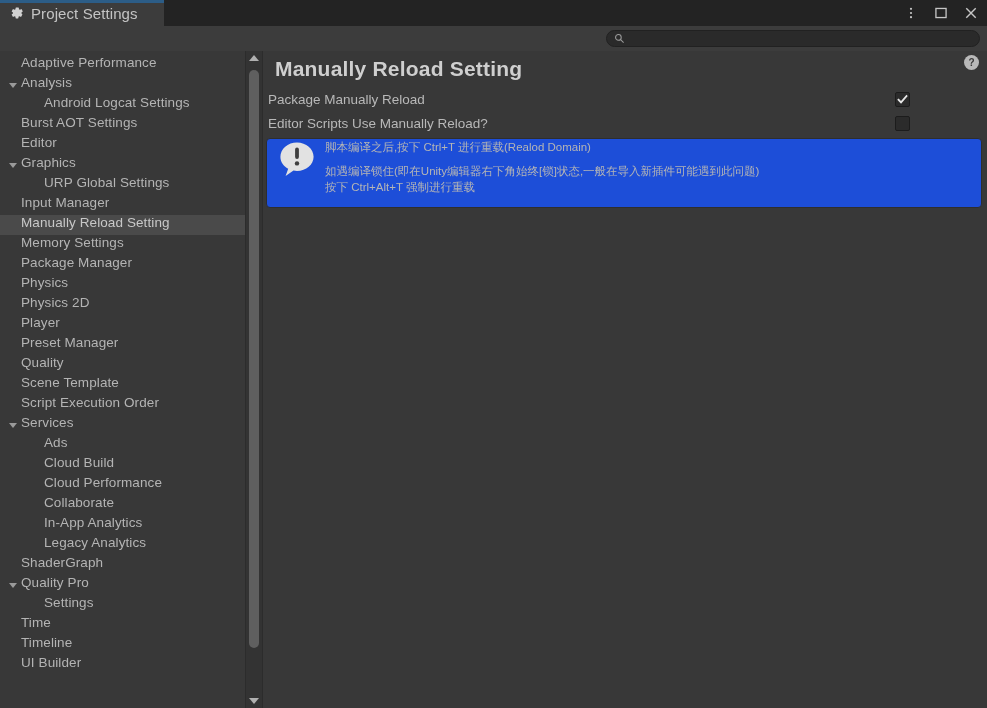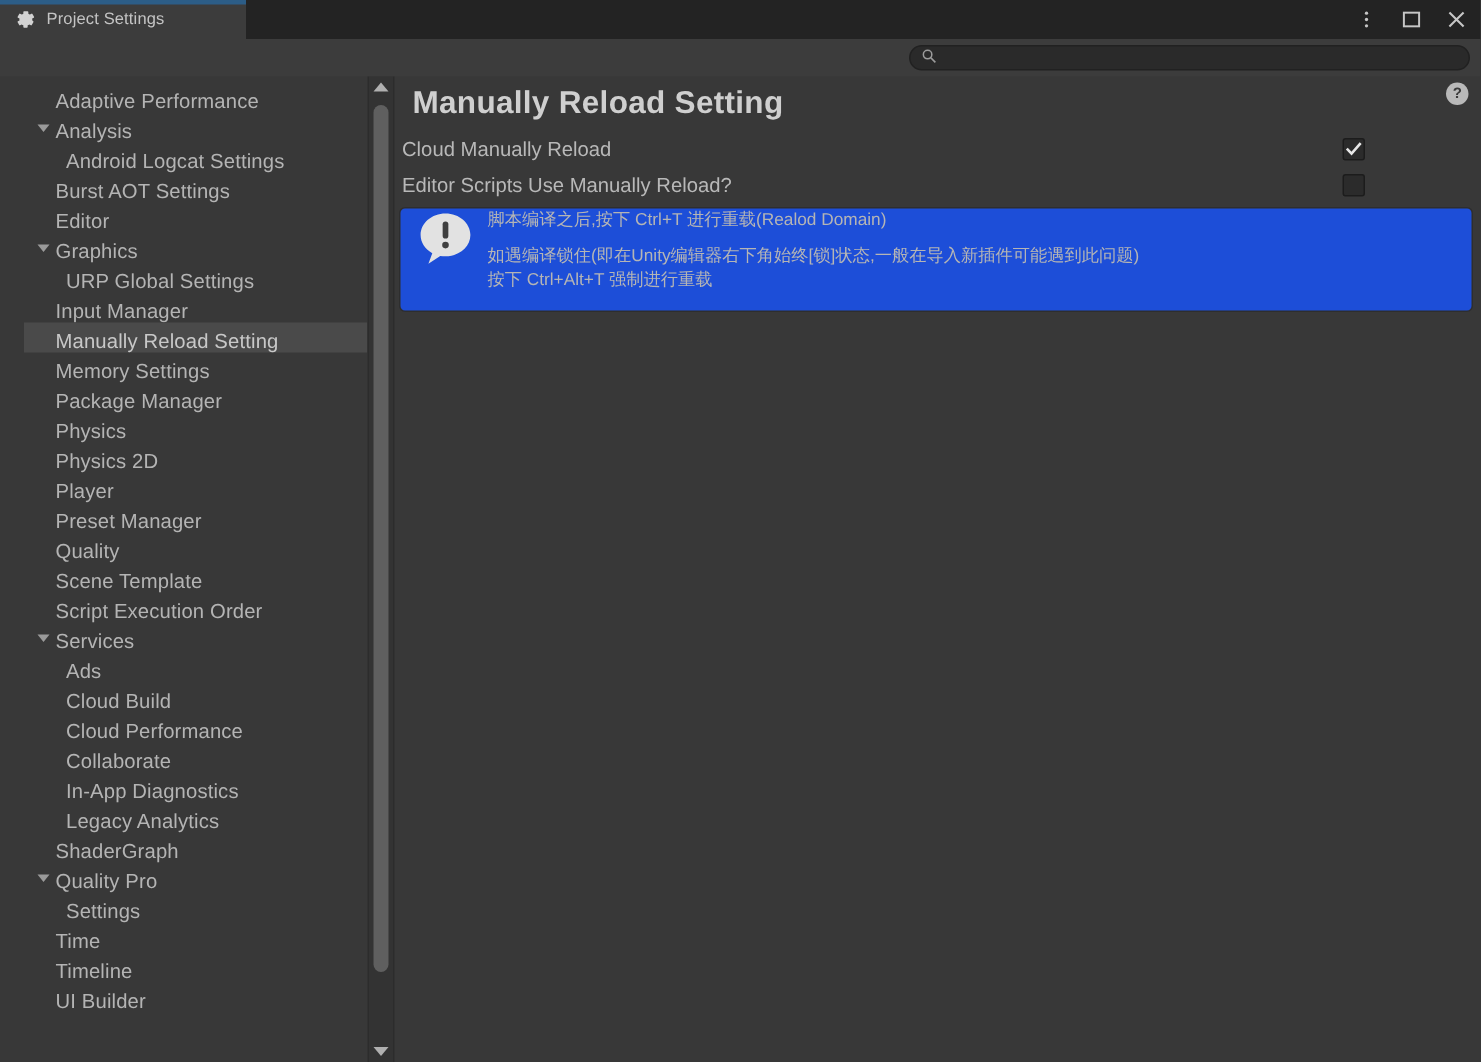--- a/index.html
+++ b/index.html
@@ -21,21 +21,21 @@
     position:absolute; left:0; top:0; width:164px; height:26px;
     background:#3c3c3c;
     display:flex; align-items:center; gap:7px;
     padding-left:10px;
   }
   .tab-accent {
     position:absolute; left:0; top:0; width:164px; height:3px;
     background:#2c5d87;
   }
   .tab-label {
-    font-size:11px; color:#c4c4c4; letter-spacing:.1px;
+    font-size:15px; color:#c4c4c4; letter-spacing:.1px;
     white-space:nowrap;
   }
   .gear-icon { width:14px; height:14px; display:block; flex:0 0 auto; }
 
   .wincontrols {
     position:absolute; right:8px; top:0; height:26px;
     display:flex; align-items:center; gap:14px;
   }
   .wc { width:16px; height:16px; display:flex; align-items:center; justify-content:center; }
 
@@ -54,36 +54,36 @@
     outline:none; width:330px; font-family:"Liberation Sans", sans-serif;
   }
 
   
   .sidebar {
     position:absolute; left:0; top:51px; width:245px; height:657px;
     background:#383838; overflow:hidden;
   }
   .tree { position:absolute; left:0; top:4px; width:245px; }
   .tree-row {
-    position:relative; height:20px; display:flex; align-items:flex-end;
-    padding-left:8px; white-space:nowrap;margin-left:16px;
+    position:relative; height:20px; display:flex; align-items:flex-start;
+    padding-left:8px; white-space:nowrap;
   }
   .tree-row.selected { background:#4a4a4a; }
   .tree-label { font-size:13.5px; color:#b4b4b4; letter-spacing:.1px; }
   .tree-row.selected .tree-label { color:#c8c8c8; }
   .tri {
     width:11px; height:20px; flex:0 0 auto; position:relative; margin-right:2px;
   }
   .tri.open::before {
     content:""; position:absolute; left:1px; top:8px;
     border-left:4.5px solid transparent; border-right:4.5px solid transparent;
     border-top:5px solid #9a9a9a;
   }
   .ind0 { padding-left:8px; }
-  .ind1 { padding-left:28px; }
+  .ind1 { padding-left:44px; }
 
   
   .vscroll {
     position:absolute; left:245px; top:51px; width:17px; height:657px;
     background:#383838; border-left:1px solid #2c2c2c;
   }
   .vscroll-track { position:absolute; left:0; top:0; width:16px; height:657px; background:#333333; }
   .arrow-up, .arrow-down {
     position:absolute; left:0; width:16px; height:14px;
     display:flex; align-items:center; justify-content:center;
@@ -283,21 +283,21 @@
         <div class="tree-row ind1">
           <span class="tree-label">Cloud Build</span>
         </div>
         <div class="tree-row ind1">
           <span class="tree-label">Cloud Performance</span>
         </div>
         <div class="tree-row ind1">
           <span class="tree-label">Collaborate</span>
         </div>
         <div class="tree-row ind1">
-          <span class="tree-label">In-App Diagnostics</span>
+          <span class="tree-label">In-App Analytics</span>
         </div>
         <div class="tree-row ind1">
           <span class="tree-label">Legacy Analytics</span>
         </div>
         <div class="tree-row ind0">
           <span class="tri"></span>
           <span class="tree-label">ShaderGraph</span>
         </div>
         <div class="tree-row ind0">
           <span class="tri open"></span>
@@ -328,21 +328,21 @@
     <div class="arrow-down"></div>
   </div>
 
   <div class="content">
 
     <div class="help-btn">?</div>
 
     <div class="page-title">Manually Reload Setting</div>
 
     <div class="setting-row r1">
-      <span class="setting-label">Cloud Manually Reload</span>
+      <span class="setting-label">Package Manually Reload</span>
       <span class="checkbox">
         <svg class="check-glyph" viewBox="0 0 12 12">
           <path d="M1.6 6.2 L4.4 9.2 L10.4 2.2" stroke="#e8e8e8" stroke-width="1.9" fill="none" stroke-linecap="square"></path>
         </svg>
       </span>
     </div>
 
     <div class="setting-row r2">
       <span class="setting-label">Editor Scripts Use Manually Reload?</span>
       <span class="checkbox"></span>

